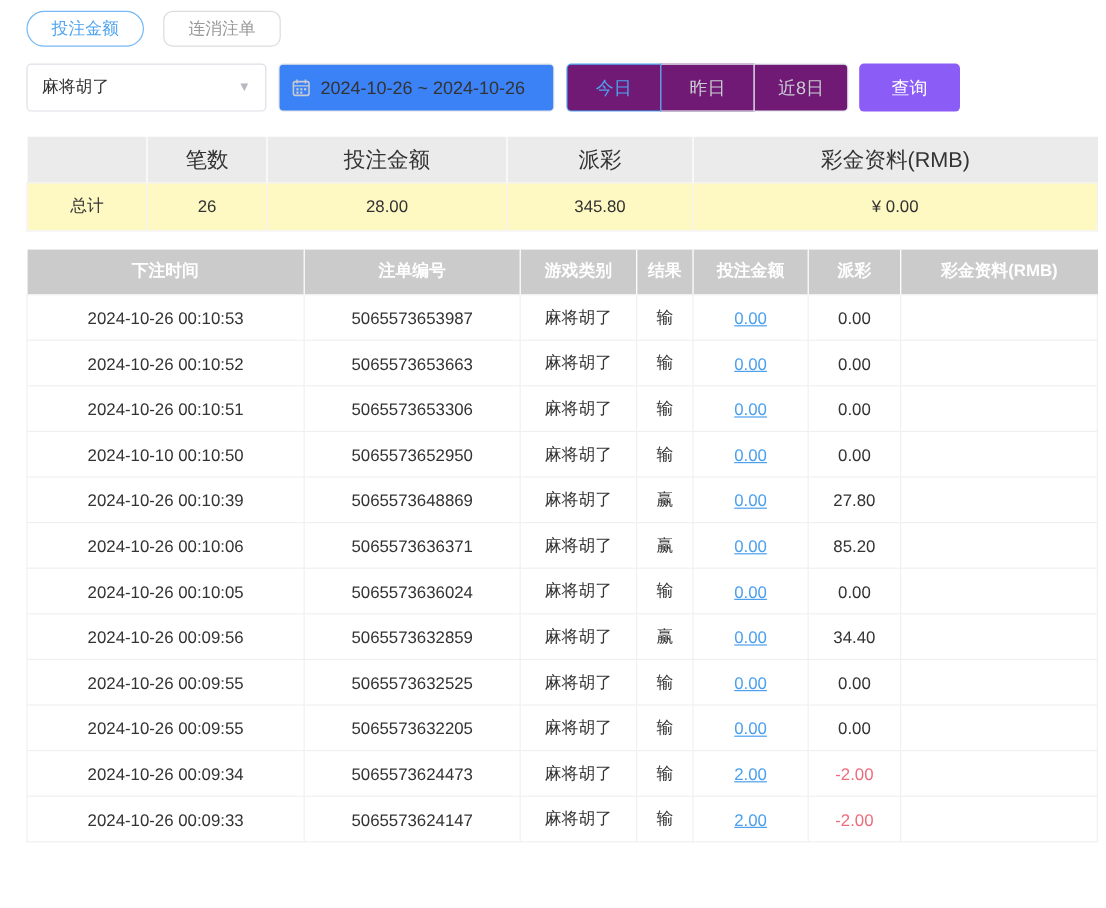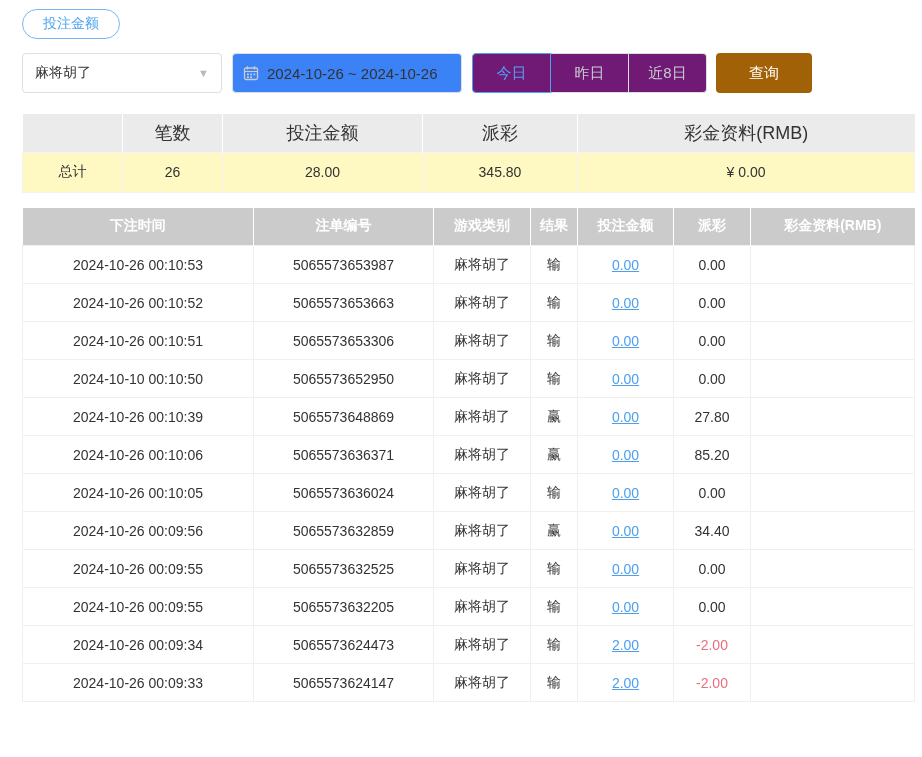--- a/index.html
+++ b/index.html
@@ -37,21 +37,21 @@
   .btn-group { margin-left: 10px; display: flex; }
   .btn-group .qbtn {
     width: 79px; height: 40px; background: #701a75; border: 1px solid #dcdfe6;
     display: flex; align-items: center; justify-content: center; font-size: 15px;
     color: #c8cbd1; cursor: pointer; margin-left: -1px;
   }
   .btn-group .qbtn:first-child { border-radius: 4px 0 0 4px; margin-left: 0; }
   .btn-group .qbtn:last-child { border-radius: 0 4px 4px 0; }
   .btn-group .qbtn.active { color: #4da3f0; border-color: #4da3f0; position: relative; z-index: 2; }
   .search-btn {
-    margin-left: 9px; width: 96px; height: 40px; background: #a16207; color: #fff;
+    margin-left: 9px; width: 84px; height: 40px; background: #8b5cf6; color: #fff;
     border: none; border-radius: 4px; font-size: 15px; cursor: pointer;
     font-family: inherit;
   }
 
   
   table { border-collapse: collapse; table-layout: fixed; }
   .summary-table { margin-top: 21px; width: 893px; }
   .summary-table th {
     background: #ebebeb; height: 38px; font-weight: normal; font-size: 18px;
     color: #333; border-right: 1px solid #fff; text-align: center;
@@ -77,20 +77,23 @@
   td.neg { color: #ee6d7d; }
 </style>
 </head>
 <body>
 
 <div class="page">
 
   <div class="tabs-row">
     <div class="tab-pill active">
       <span>投注金额</span>
+    </div>
+    <div class="tab-pill inactive">
+      <span>连消注单</span>
     </div>
   </div>
 
   <div class="filter-row">
     <div class="select-box">
       <span>麻将胡了</span>
       <span class="caret">▼</span>
     </div>
 
     <div class="date-box">

